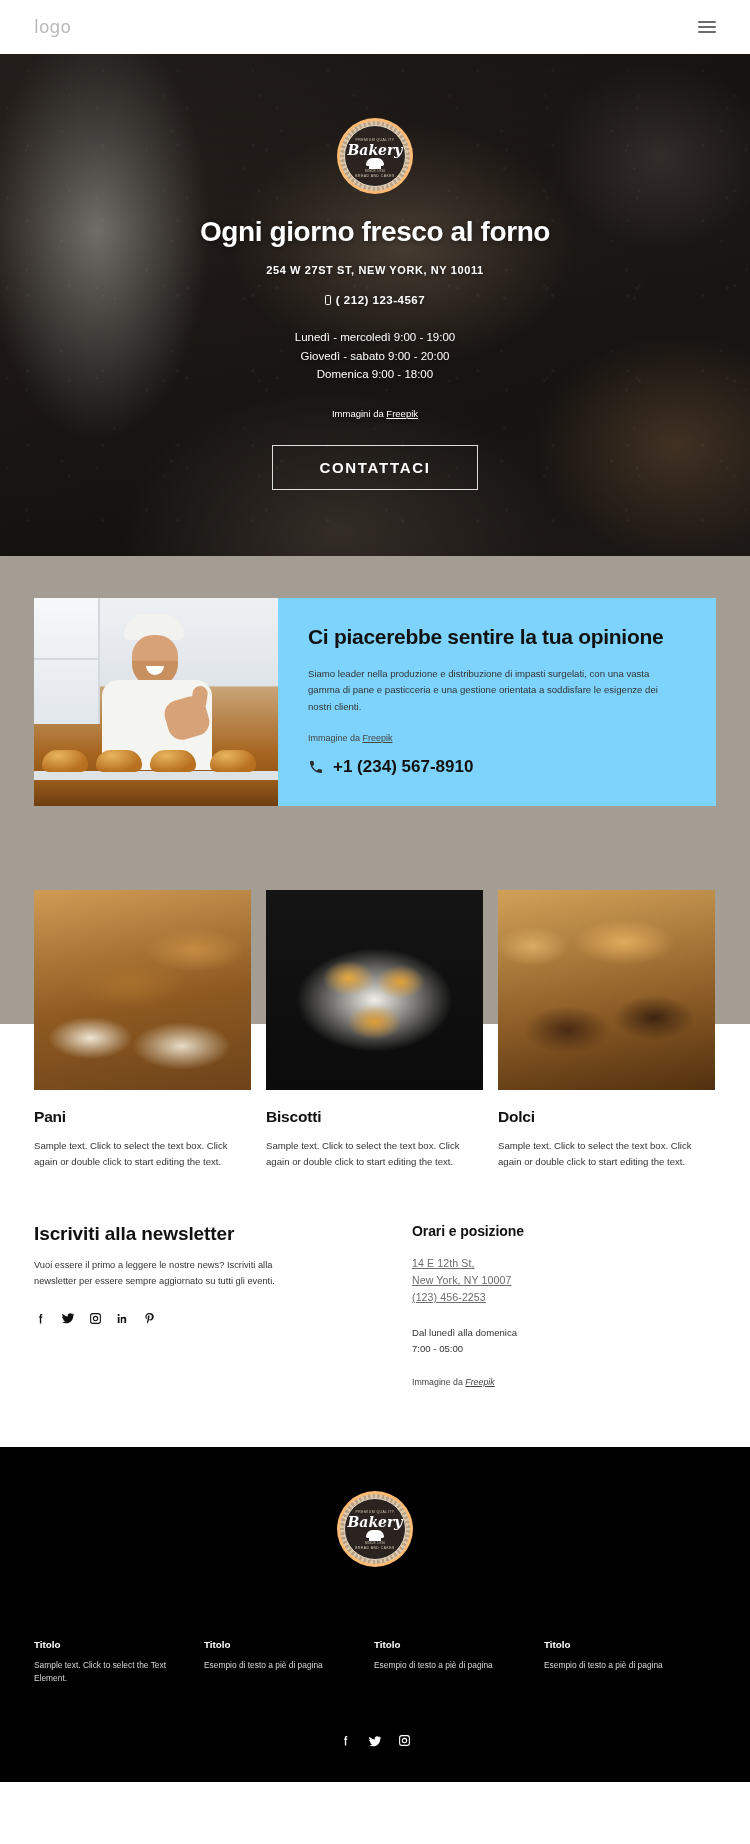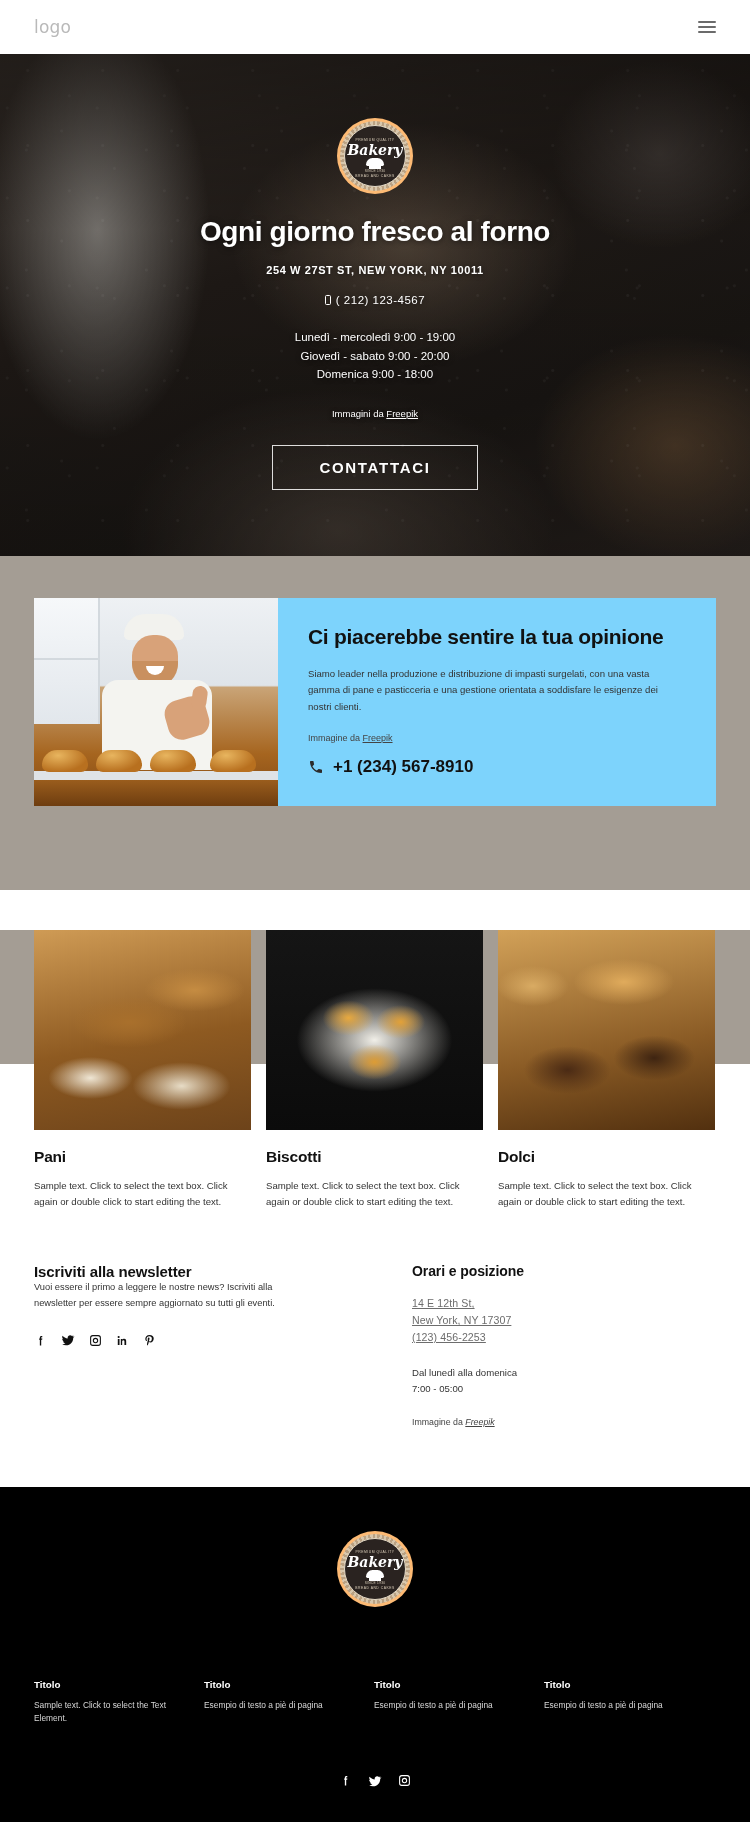--- a/index.html
+++ b/index.html
@@ -143,21 +143,21 @@
   }
   .hero-address {
     font-size: 11px;
     font-weight: 700;
     letter-spacing: .6px;
     margin-bottom: 18px;
     text-shadow: 0 1px 5px rgba(0,0,0,.6);
   }
   .hero-phone {
     font-size: 11.5px;
-    font-weight: 400;
+    font-weight: 700;
     letter-spacing: .5px;
     margin-bottom: 22px;
     text-shadow: 0 1px 5px rgba(0,0,0,.6);
   }
   .hero-phone .ph-ico {
     display: inline-block;
     width: 6px; height: 10px;
     border: 1.2px solid #fff;
     border-radius: 1.5px;
     vertical-align: -1px;
@@ -305,21 +305,21 @@
   }
   .tel-ico {
     width: 16px; height: 16px;
     display: inline-block;
     color: #2b2b2b;
   }
 
   .beige-gap { height: 84px; background: #a49d94; }
 
   
-  .products-wrap { position: relative; margin-top: 40px; }
+  .products-wrap { position: relative; }
   .products-bg-top {
     position: absolute; left: 0; right: 0; top: 0; height: 134px;
     background: #a49d94;
   }
   .products {
     position: relative;
     width: 682px;
     margin: 0 auto;
     display: flex;
     gap: 15px;
@@ -366,23 +366,24 @@
 
   
   .info {
     width: 682px;
     margin: 54px auto 0;
     display: flex;
   }
   .info-left { width: 358px; }
   .info-right { flex: 1; padding-left: 20px; }
   .info-title {
-    font-size: 15px;
+    font-size: 19px;
     font-weight: 800;
     color: #111;
+    margin-bottom: 13px;
     letter-spacing: -.1px;
   }
   .info-title.right { font-size: 14px; margin-bottom: 16px; }
   .info-desc {
     font-size: 9.3px;
     line-height: 1.68;
     color: #333;
     margin-bottom: 17px;
     max-width: 270px;
   }
@@ -621,21 +622,21 @@
           <svg width="13" height="13" viewBox="0 0 24 24" fill="currentColor">
             <path d="M12.1 2C6.9 2 4.3 5.7 4.3 8.8c0 1.9.7 3.6 2.3 4.2.3.1.5 0 .5-.3l.2-.8c.1-.2 0-.3-.1-.5-.4-.5-.7-1.2-.7-2.1 0-2.7 2-5.1 5.3-5.1 2.9 0 4.5 1.8 4.5 4.1 0 3.1-1.4 5.7-3.4 5.7-1.1 0-1.9-.9-1.7-2 .3-1.3.9-2.8.9-3.8 0-.9-.5-1.6-1.4-1.6-1.1 0-2 1.2-2 2.7 0 1 .3 1.7.3 1.7s-1.2 5-1.4 5.9c-.4 1.8-.1 4 0 4.2 0 .1.2.2.3.1.1-.1 1.6-2 2.1-3.8l.8-3c.4.8 1.6 1.4 2.8 1.4 3.7 0 6.2-3.4 6.2-7.9C19.8 5.2 16.9 2 12.1 2z"></path>
           </svg>
         </a>
     </div>
   </div>
 
   <div class="info-right">
     <div class="info-title right">Orari e posizione</div>
     <a href="#" class="addr-link">14 E 12th St,</a>
-    <a href="#" class="addr-link">New York, NY 17307</a>
+    <a href="#" class="addr-link">New York, NY 10007</a>
     <a href="#" class="addr-link">(123) 456-2253</a>
     <div class="hours-block">
       <div>Dal lunedì alla domenica</div>
       <div>7:00 - 05:00</div>
     </div>
     <div class="img-credit">
       <span>Immagine da </span><a href="#">Freepik</a>
     </div>
   </div>
 </section>

